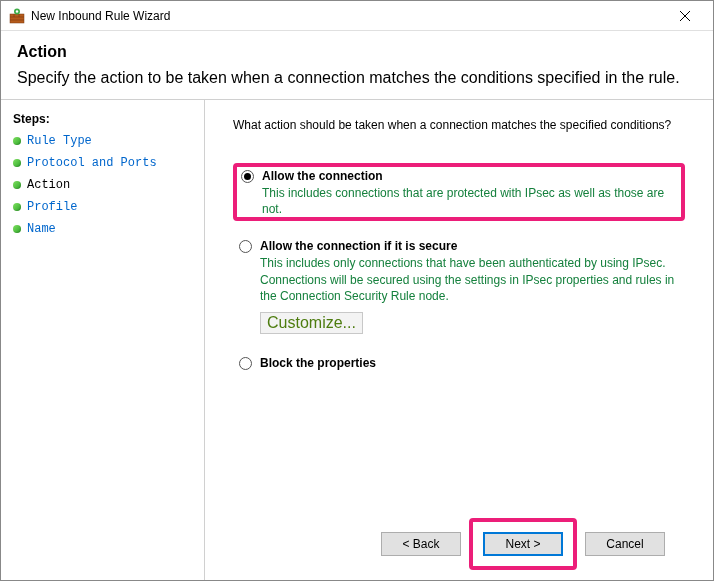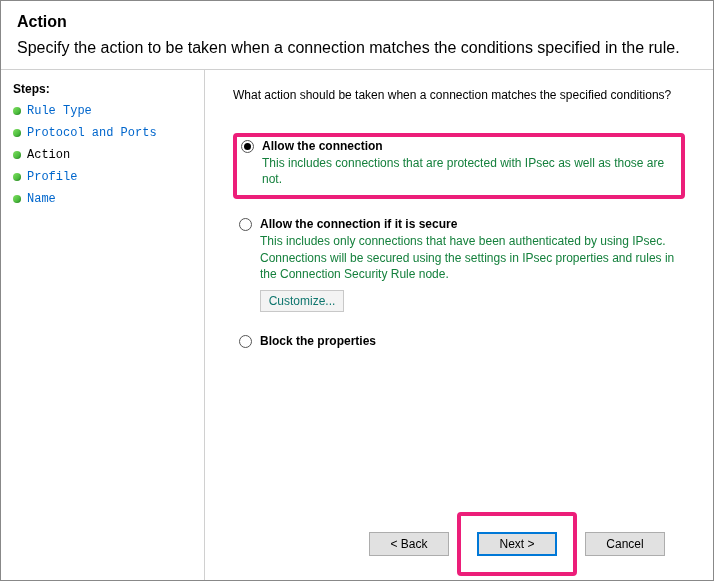--- a/index.html
+++ b/index.html
@@ -97,21 +97,21 @@
   .prompt {
     margin-bottom: 31px;
   }
   .option-group {
     margin-bottom: 14px;
     padding: 4px 6px;
   }
   .option-group.highlight {
     border: 4px solid #ec1e79;
     border-radius: 4px;
-    padding: 2px 4px 8px 4px;
+    padding: 2px 4px 0 4px;
   }
   .option-row {
     display: flex;
     align-items: flex-start;
     gap: 8px;
   }
   .radio {
     width: 13px; height: 13px;
     border: 1px solid #555;
     border-radius: 50%;
@@ -131,25 +131,25 @@
   .option-title { font-weight: bold; }
   .option-desc {
     margin-left: 21px;
     margin-top: 2px;
     color: #15803d;
     line-height: 1.35;
   }
   .customize-btn {
     margin-left: 21px;
     margin-top: 8px;
-    width: 84px; height: 22px;
+    width: 103px; height: 22px;
     border: 1px solid #c8c8c8;
     background: #f3f3f3;
-    color: #0f766e;
-    font-size: 12px;
+    color: #4d7c0f;
+    font-size: 16px;
     text-align: center;
     line-height: 20px;
   }
   .footer {
     height: 48px;
     display: flex;
     align-items: center;
     justify-content: flex-end;
     gap: 8px;
     padding-right: 20px;
@@ -163,28 +163,48 @@
     line-height: 22px;
     cursor: default;
   }
   .btn.primary {
     border: 2px solid #0078d7;
     line-height: 20px;
   }
   .btn-wrap-highlight {
     border: 4px solid #ec1e79;
     border-radius: 4px;
-    padding: 16px;
+    padding: 10px;
   }
 </style>
 </head>
 <body>
 
 <div class="window">
 
+  <div class="titlebar">
+    <span class="icon">
+      <svg width="16" height="16" viewBox="0 0 16 16">
+        <rect x="1" y="6" width="14" height="9" fill="#b55b1b" stroke="#7a3a10" stroke-width="0.5"></rect>
+        <line x1="1" y1="9" x2="15" y2="9" stroke="#7a3a10" stroke-width="0.6"></line>
+        <line x1="1" y1="12" x2="15" y2="12" stroke="#7a3a10" stroke-width="0.6"></line>
+        <line x1="5" y1="6" x2="5" y2="9" stroke="#7a3a10" stroke-width="0.6"></line>
+        <line x1="10" y1="6" x2="10" y2="9" stroke="#7a3a10" stroke-width="0.6"></line>
+        <circle cx="8" cy="3.5" r="3" fill="#3fae49"></circle>
+        <circle cx="8" cy="3.5" r="1.2" fill="#fff"></circle>
+      </svg>
+    </span>
+    <span class="title">New Inbound Rule Wizard</span>
+    <div class="close">
+      <svg width="10" height="10" viewBox="0 0 10 10">
+        <line x1="0" y1="0" x2="10" y2="10" stroke="#000" stroke-width="1"></line>
+        <line x1="10" y1="0" x2="0" y2="10" stroke="#000" stroke-width="1"></line>
+      </svg>
+    </div>
+  </div>
 
   <div class="header">
     <h1>Action</h1>
     <div class="subtitle">Specify the action to be taken when a connection matches the conditions specified in the rule.</div>
   </div>
 
   <div class="body">
     <div class="sidebar">
       <div class="steps-label">Steps:</div>
       <div class="step-item">

